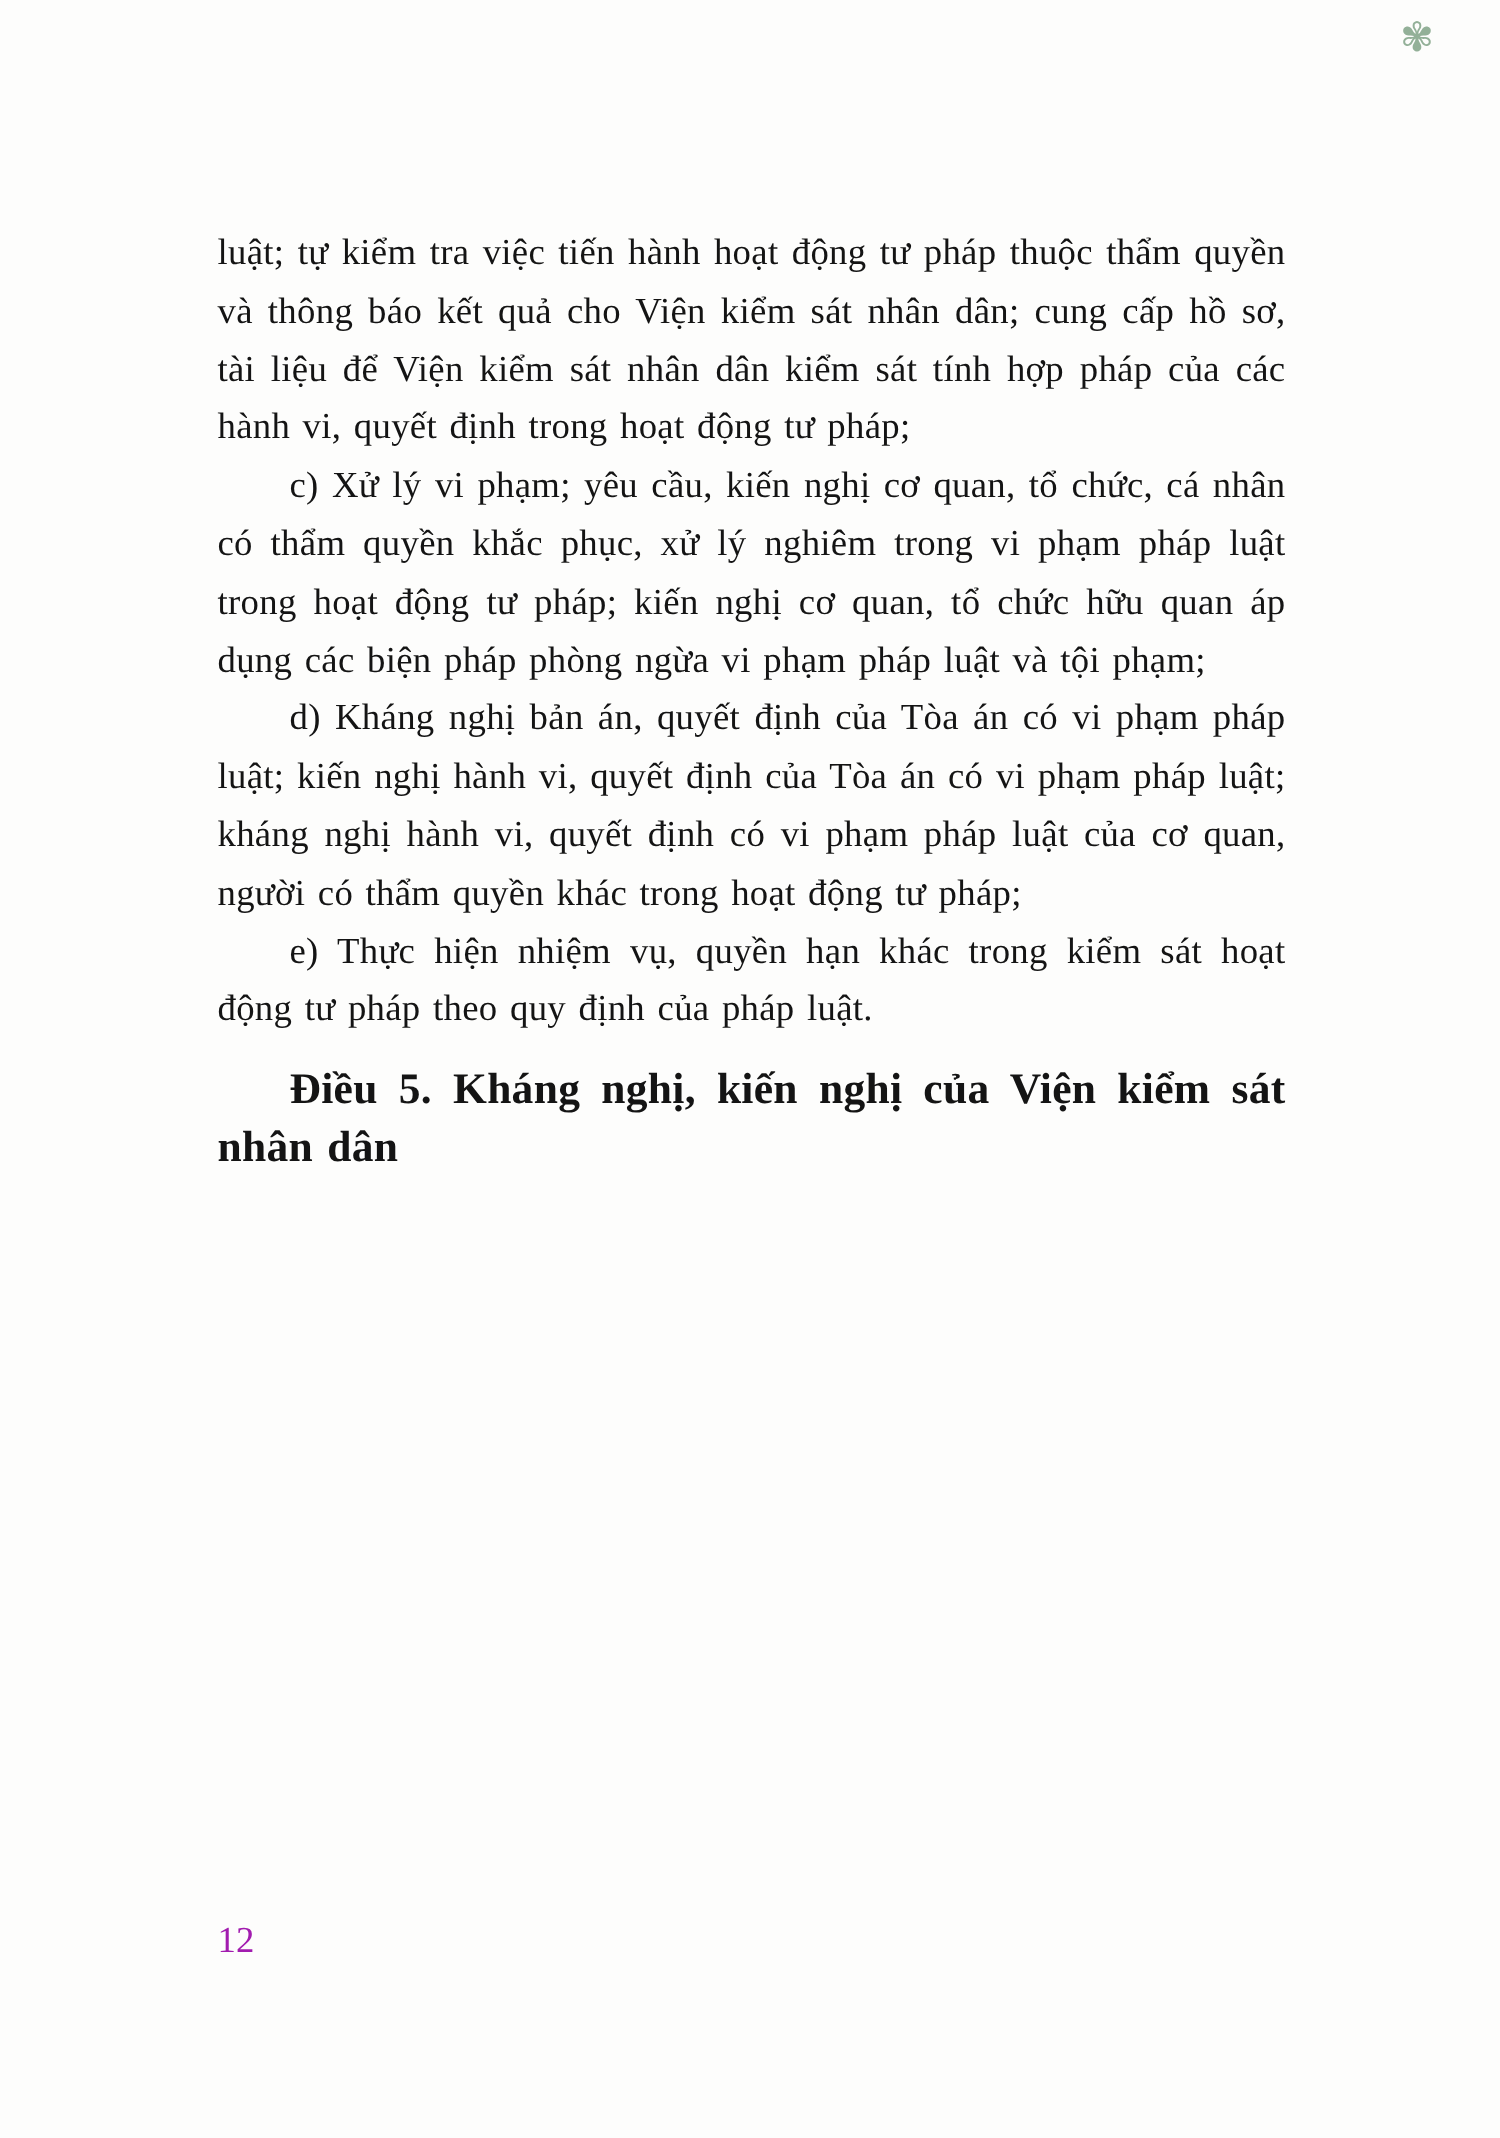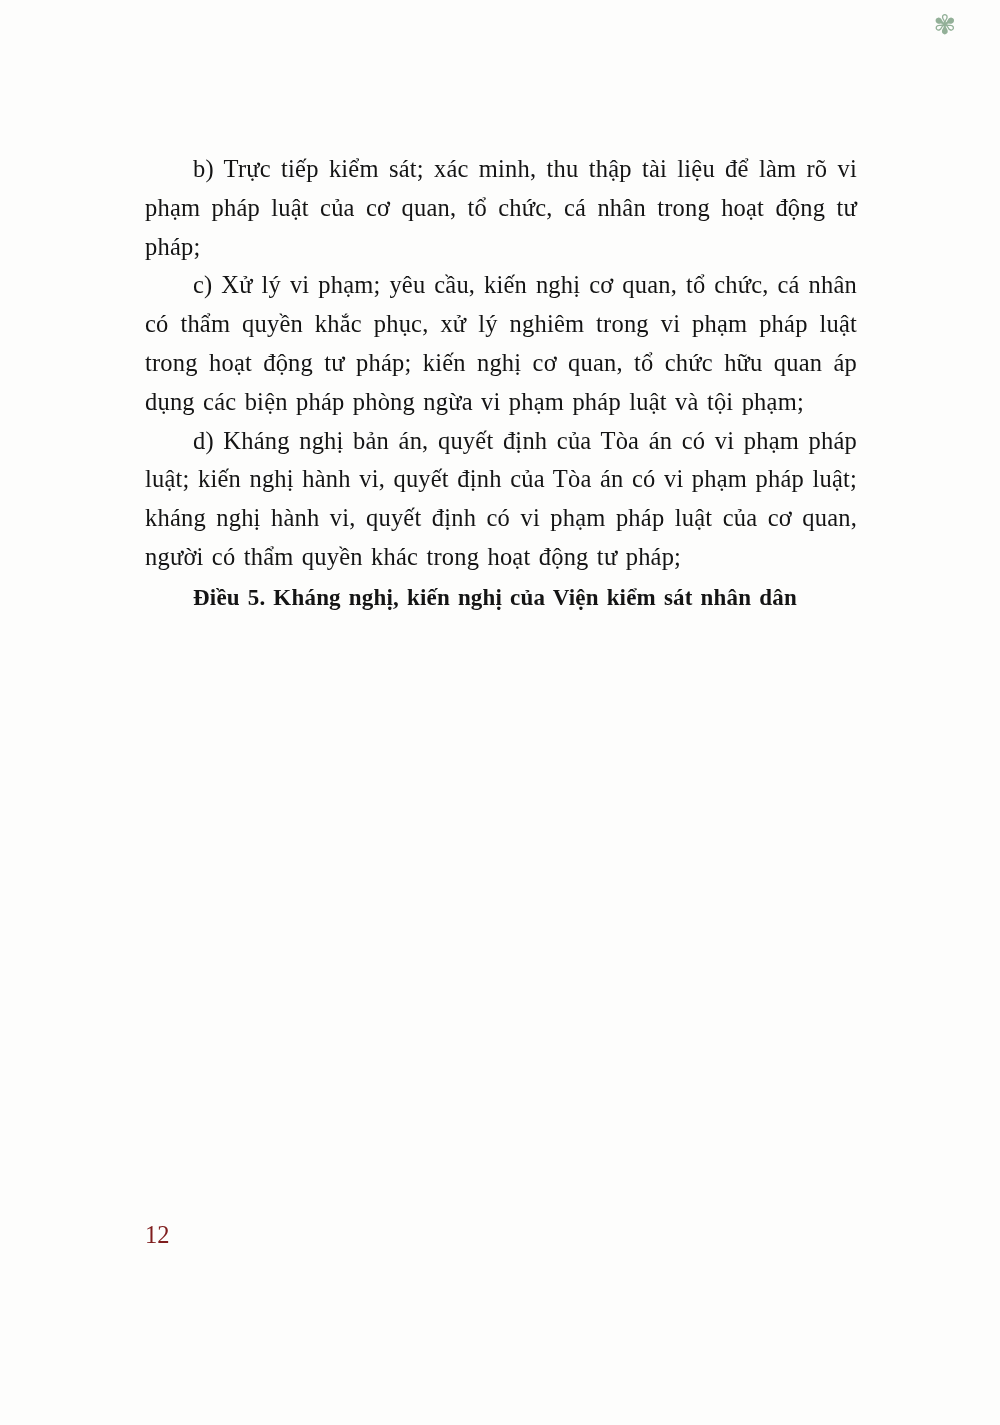--- a/index.html
+++ b/index.html
@@ -36,43 +36,44 @@
     word-spacing: 2px;
   }
   .text-block p {
     margin: 0;
     text-indent: 48px;
   }
   .text-block p.no-indent {
     text-indent: 0;
   }
   .section-heading {
-    font-size: 23px;
+    font-size: 29px;
     line-height: 38.8px;
     font-weight: bold;
-    margin: 2px 0 0 0;
+    margin: 14px 0 0 0;
     text-indent: 48px;
     text-align: justify;
   }
   .after-heading {
     margin-top: 20px !important;
   }
   .page-number {
     position: absolute;
     left: 145px;
-    top: 1221px;
+    top: 1280px;
     font-size: 24.5px;
-    color: #7f1d1d;
+    color: #a21caf;
   }
 </style>
 </head>
 <body>
 
 <div class="corner-icon">✾</div>
 
 <div class="text-block">
-  <p>b) Trực tiếp kiểm sát; xác minh, thu thập tài liệu để làm rõ vi phạm pháp luật của cơ quan, tổ chức, cá nhân trong hoạt động tư pháp;</p>
+  <p class="no-indent">luật; tự kiểm tra việc tiến hành hoạt động tư pháp thuộc thẩm quyền và thông báo kết quả cho Viện kiểm sát nhân dân; cung cấp hồ sơ, tài liệu để Viện kiểm sát nhân dân kiểm sát tính hợp pháp của các hành vi, quyết định trong hoạt động tư pháp;</p>
   <p>c) Xử lý vi phạm; yêu cầu, kiến nghị cơ quan, tổ chức, cá nhân có thẩm quyền khắc phục, xử lý nghiêm trong vi phạm pháp luật trong hoạt động tư pháp; kiến nghị cơ quan, tổ chức hữu quan áp dụng các biện pháp phòng ngừa vi phạm pháp luật và tội phạm;</p>
   <p>d) Kháng nghị bản án, quyết định của Tòa án có vi phạm pháp luật; kiến nghị hành vi, quyết định của Tòa án có vi phạm pháp luật; kháng nghị hành vi, quyết định có vi phạm pháp luật của cơ quan, người có thẩm quyền khác trong hoạt động tư pháp;</p>
+  <p>e) Thực hiện nhiệm vụ, quyền hạn khác trong kiểm sát hoạt động tư pháp theo quy định của pháp luật.</p>
   <h2 class="section-heading">Điều 5. Kháng nghị, kiến nghị của Viện kiểm sát nhân dân</h2>
 </div>
 
 <div class="page-number">12</div>
 
 </body></html>

